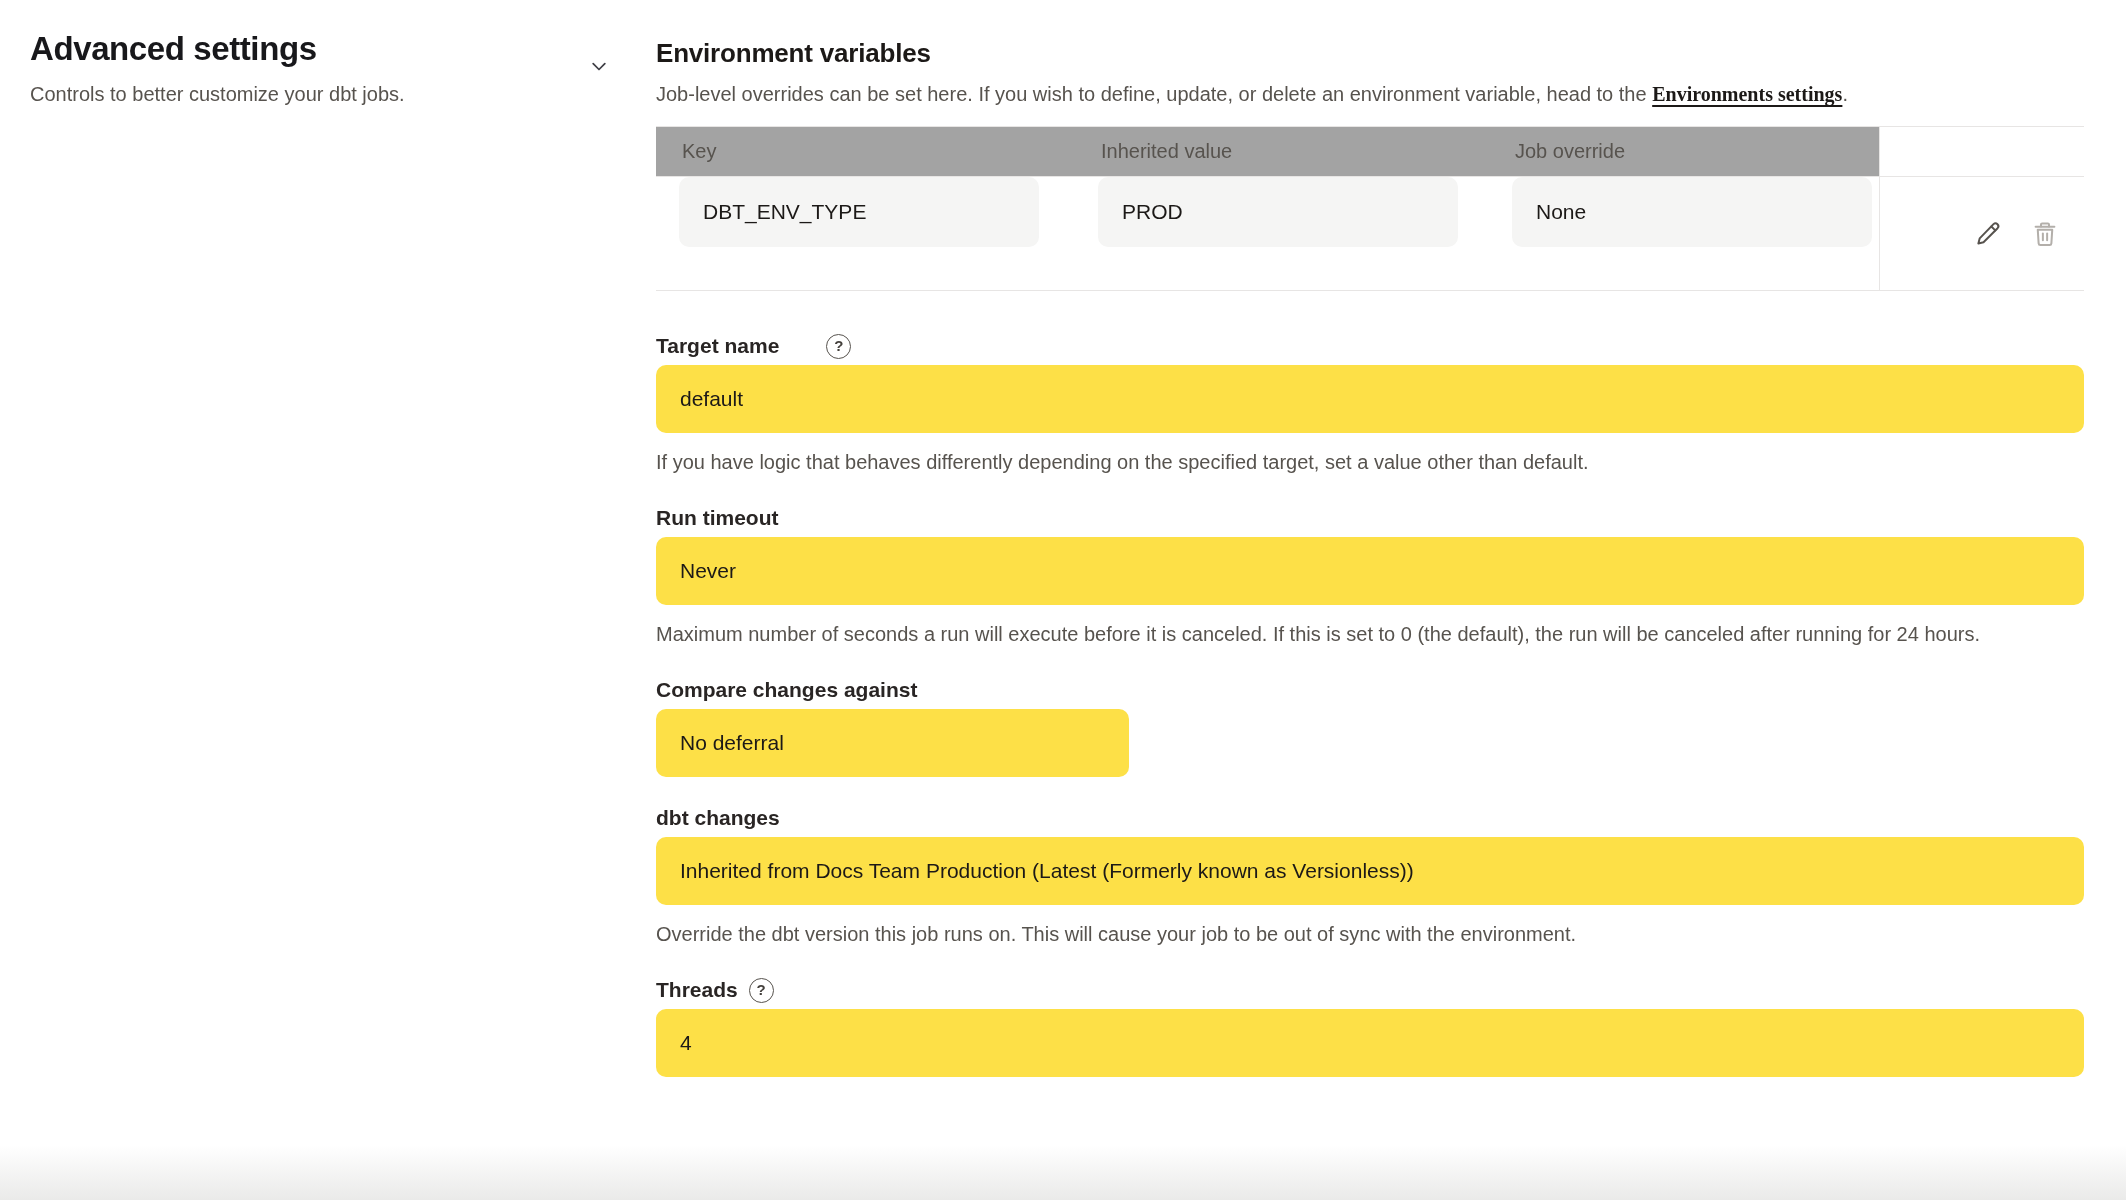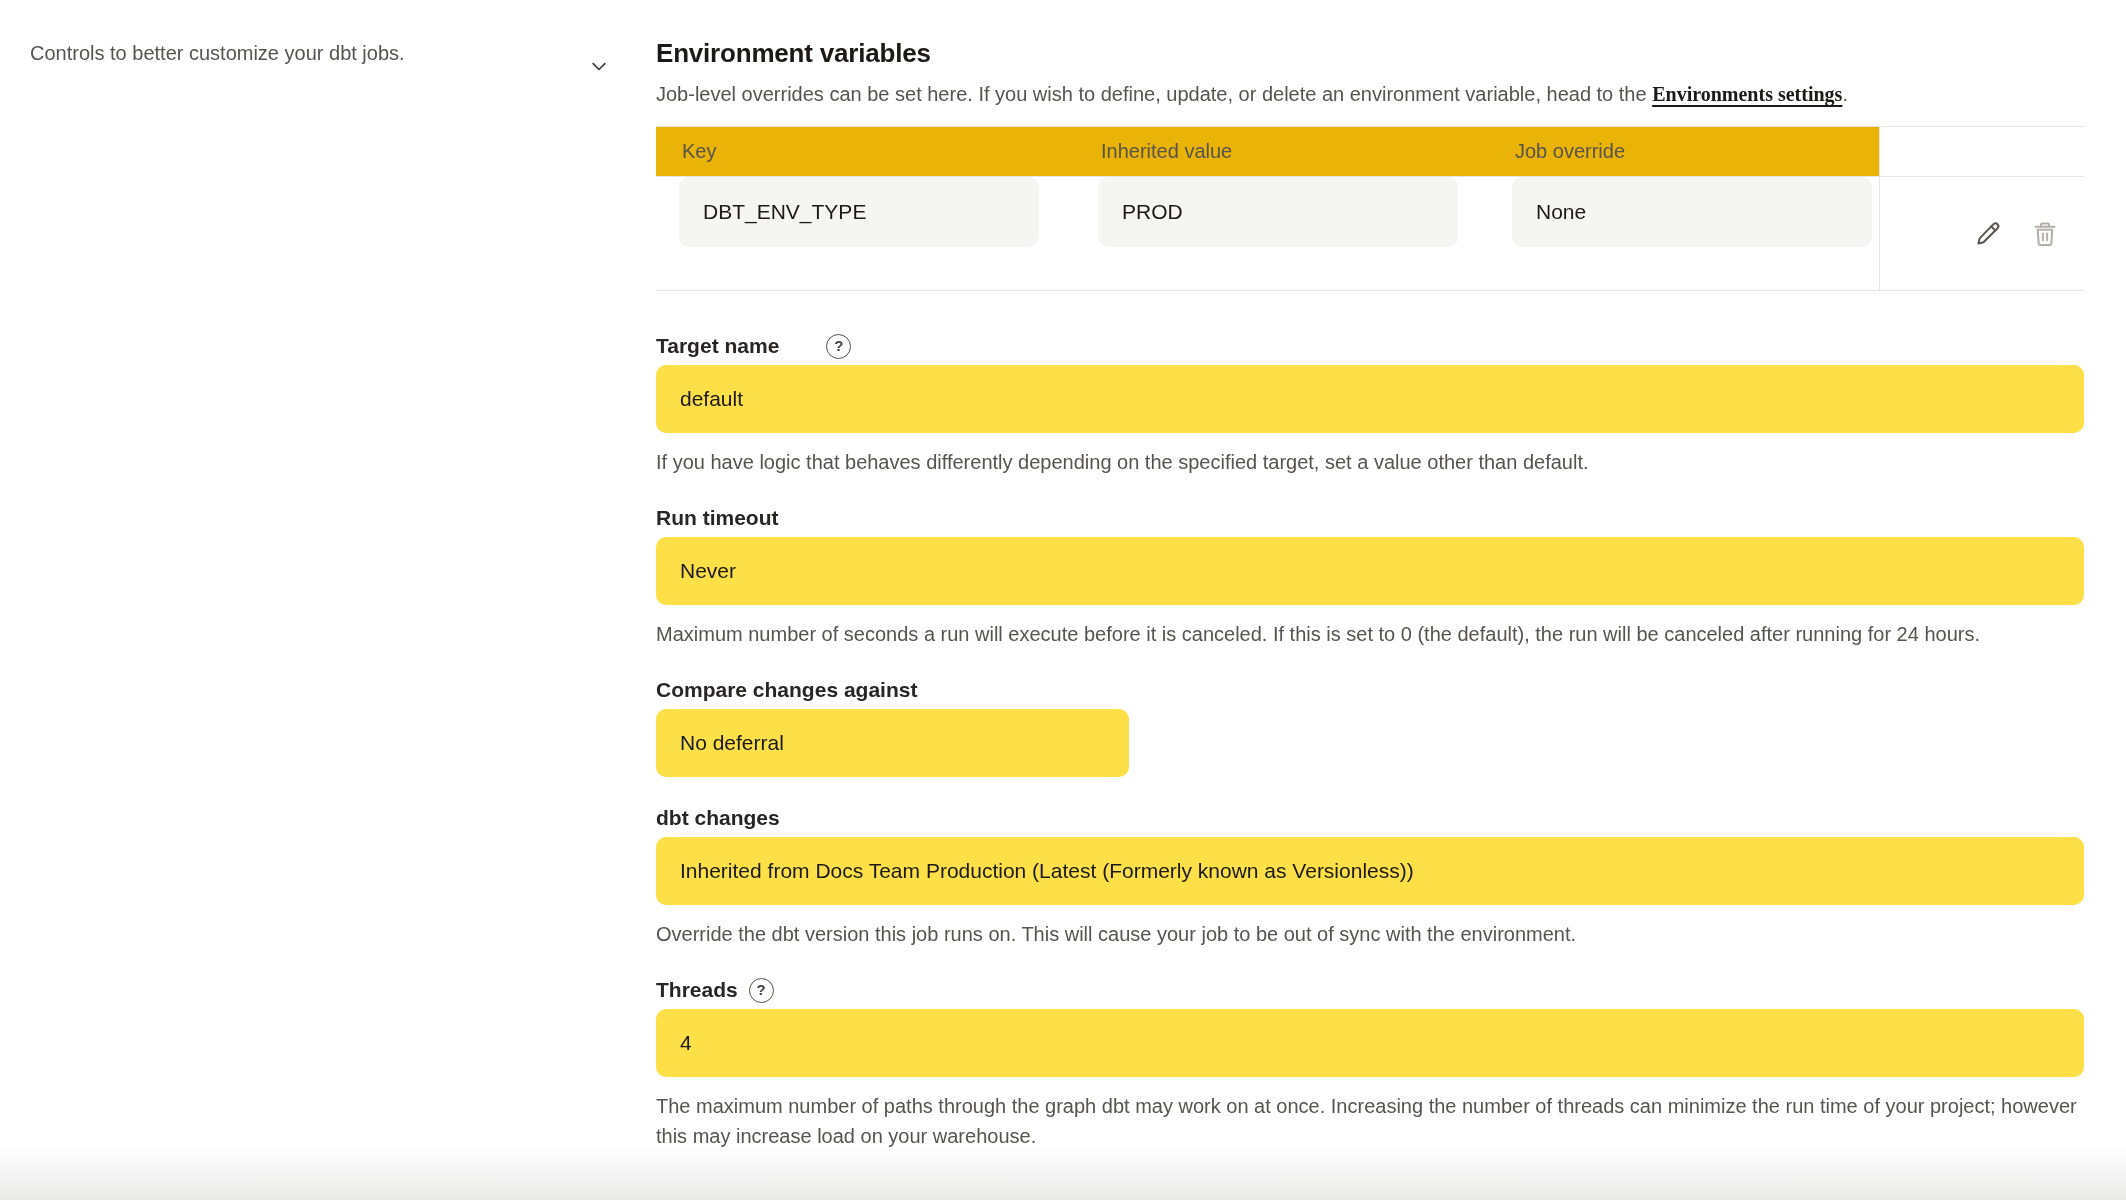--- a/index.html
+++ b/index.html
@@ -78,21 +78,21 @@
   .env-table {
     margin-top: 20px;
     border-top: 1px solid #e7e5e4;
   }
   .t-head, .t-row {
     display: grid;
     grid-template-columns: 419px 414px 390px 1fr;
   }
   .t-head { height: 50px; border-bottom: 1px solid #e7e5e4; }
   .t-head .cell {
-    background: #eab308;
+    background: #a3a3a3;
     display: flex;
     align-items: center;
     padding-left: 26px;
     font-size: 20px;
     font-weight: 500;
     color: #57534e;
   }
   .t-head .cell.actions { background: #ffffff; border-left: 1px solid #e7e5e4; }
   .t-row { height: 114px; border-bottom: 1px solid #e7e5e4; }
   .t-row .cell { display: flex; padding-left: 23px; }
@@ -175,20 +175,21 @@
     pointer-events: none;
   }
   svg { display: block; }
 </style>
 </head>
 <body>
 
 <div class="container">
 
   <div class="left-panel">
+    <div class="page-title">Advanced settings</div>
     <div class="page-subtitle">Controls to better customize your dbt jobs.</div>
     <button class="collapse-btn">
       <span>
         <svg width="28" height="28" viewBox="0 0 24 24" fill="none" stroke="#3f3f46" stroke-width="1.5" stroke-linecap="round" stroke-linejoin="round">
           <path d="M7 10l5 5 5-5"></path>
         </svg>
       </span>
     </button>
   </div>
 
@@ -260,18 +261,17 @@
       <span>dbt changes</span>
     </div>
     <div class="field">Inherited from Docs Team Production (Latest (Formerly known as Versionless))</div>
     <div class="helper">Override the dbt version this job runs on. This will cause your job to be out of sync with the environment.</div>
 
     <div class="field-label">
       <span>Threads</span>
       <span class="help-icon">?</span>
     </div>
     <input class="field" type="text" value="4" style="">
-    <div class="helper">The maximum number of paths through the graph dbt may work on at once. Increasing the number of threads can minimize the run time of your project; however this may increase load on your warehouse.</div>
 
   </div>
 </div>
 
 <div class="bottom-fade"></div>
 
 </body></html>

